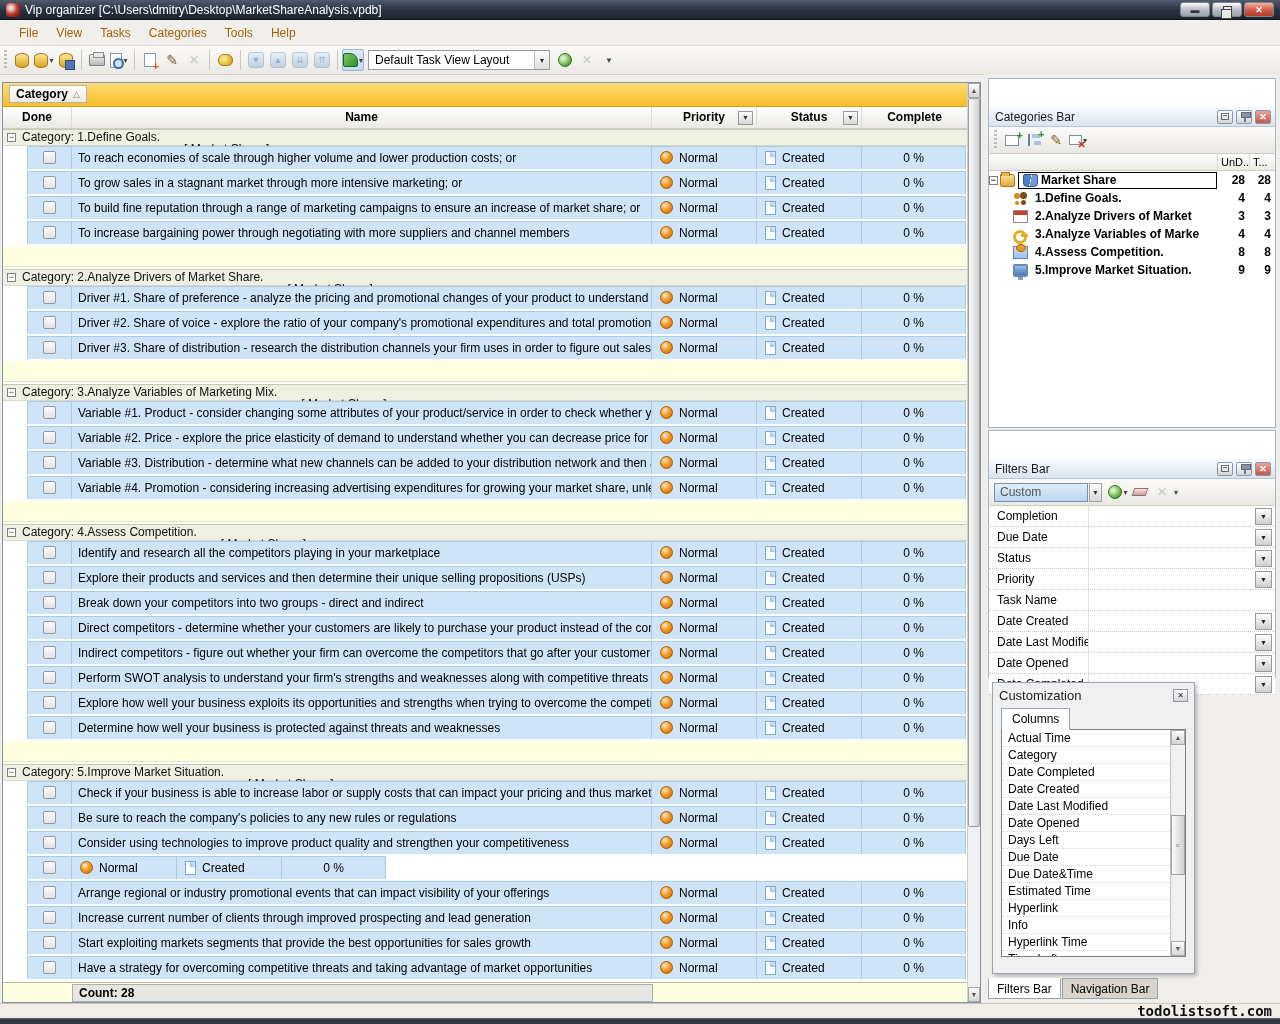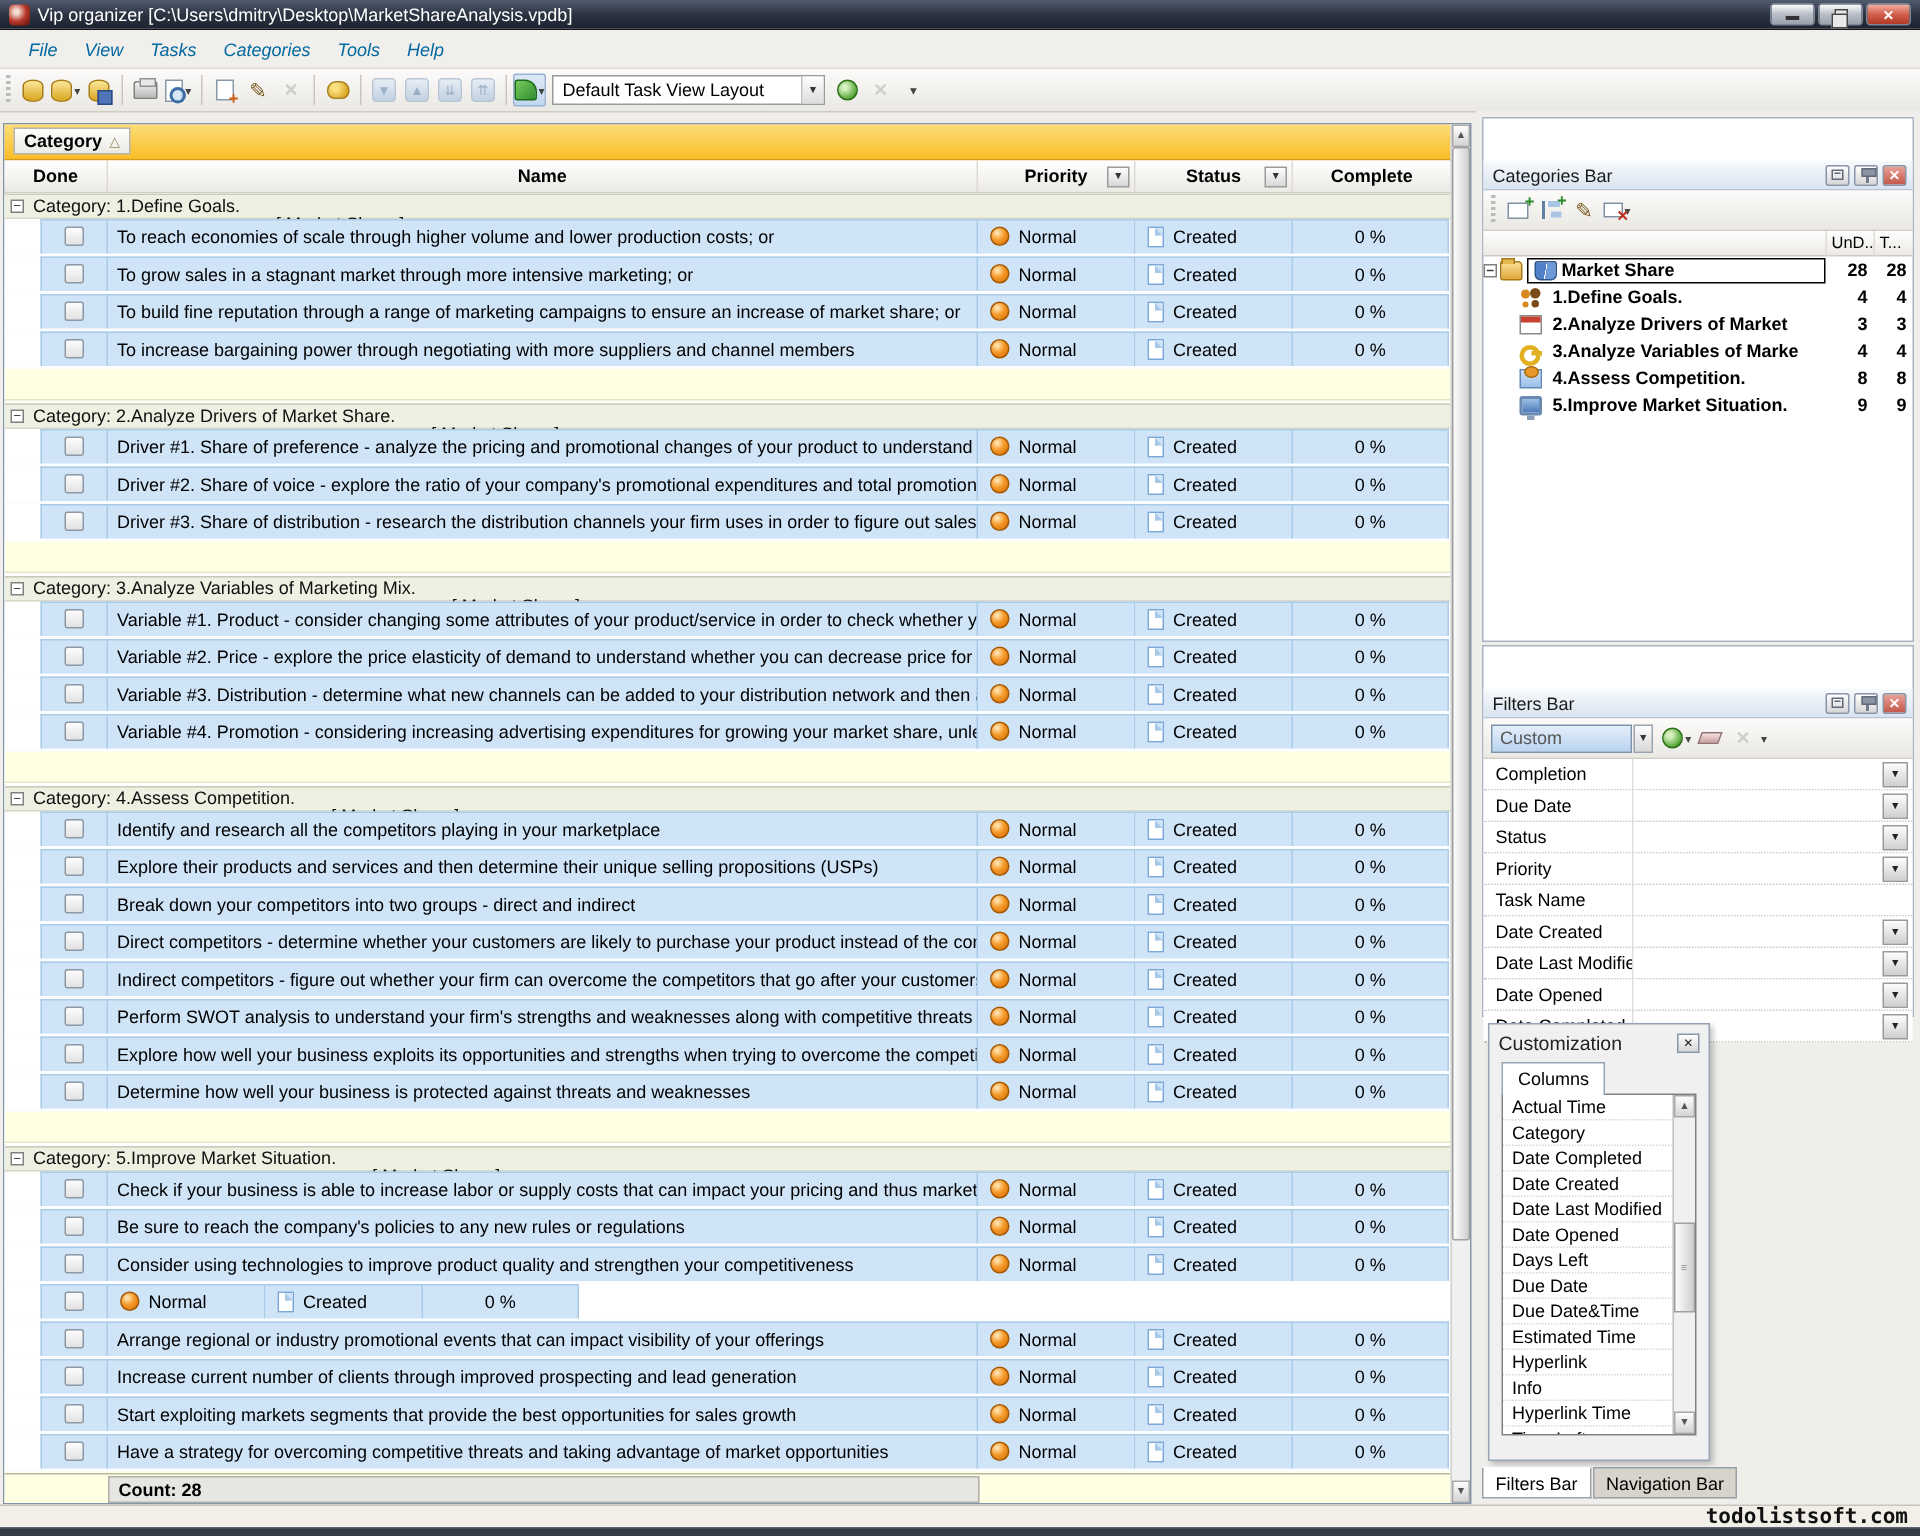--- a/index.html
+++ b/index.html
@@ -17,21 +17,21 @@
   .wbtn { width:30px; height:15px; border:1px solid #7e8694; border-radius:3px;
     background:linear-gradient(#fdfdfd,#b9bec7 50%,#9aa1ad); color:#333; font-size:9px;
     display:flex; align-items:center; justify-content:center; }
   .wbtn.close { background:linear-gradient(#f2b2a4,#d3604c 50%,#b03a27); color:#fff; font-weight:bold; }
   .rsticon { width:9px; height:8px; border:1px solid #444; position:relative; background:#e8e8e8; }
   .rsticon::after { content:''; position:absolute; left:-3px; top:2px; width:9px; height:8px; border:1px solid #444; background:#e8e8e8; }
 
   
   .menubar { position:absolute; left:0; top:21px; width:1280px; height:25px; background:#f1efec;
     border-bottom:1px solid #e0ddd7; display:flex; align-items:center; font-size:12px; padding-left:10px; }
-  .menu-item { padding:3px 9px; color:#0369a1;font-style:italic; }
+  .menu-item { padding:3px 9px; color:#a16207; }
   .toolbar { position:absolute; left:0; top:46px; width:1280px; height:29px;
     background:linear-gradient(#fcfbfa,#eae8e3); border-bottom:1px solid #cfccc4;
     display:flex; align-items:center; padding-left:4px; }
   .grip { width:5px; height:20px; margin-right:4px;
     background:repeating-linear-gradient(#bbb 0 2px, transparent 2px 4px); width:3px; }
   .tsep { width:1px; height:20px; background:#c9c6bf; margin:0 4px; }
   .tbtn { width:22px; height:22px; display:flex; align-items:center; justify-content:center;
     border:1px solid transparent; border-radius:2px; position:relative; }
   .tbtn.pressed { border-color:#9ab2d4; background:linear-gradient(#dce8f6,#c2d8ef); }
   .tbtn.disabled { opacity:.4; }
@@ -171,21 +171,21 @@
     color:#555; font-size:12px; display:flex; align-items:center; padding-left:5px; margin-right:1px; }
   .fcombobtn { width:13px; height:19px; border:1px solid #9aa4b0; background:linear-gradient(#fdfdfd,#d8d8d8);
     font-size:7px; display:flex; align-items:center; justify-content:center; color:#333; margin-right:5px; }
   .frow { height:21px; display:flex; align-items:center; border-bottom:1px dotted #c8c8c8; font-size:12px; background:#fff; }
   .frow .flabel { width:100px; padding-left:8px; white-space:nowrap; overflow:hidden; border-right:1px solid #e0e0e0; height:100%; display:flex; align-items:center; flex:none; }
   .frow .fval { flex:1; }
   .fdd { width:17px; height:17px; border:1px solid #9a9a9a; background:linear-gradient(#fdfdfd,#cfcfcf);
     font-size:7px; color:#222; display:flex; align-items:center; justify-content:center; margin-right:3px; }
 
   
-  .custom { position:absolute; left:8px; top:608px; width:148px; height:292px; background:#f0f0f0;
+  .custom { position:absolute; left:8px; top:608px; width:203px; height:292px; background:#f0f0f0;
     border:1px solid #98a4b4; box-shadow:2px 2px 4px rgba(0,0,0,.25); }
   .chead { height:24px; display:flex; align-items:center; font-size:13px; color:#222; padding:0 6px; }
   .cclose { margin-left:auto; width:15px; height:13px; border:1px solid #8a96a8; background:linear-gradient(#fefefe,#d6d6d6);
     font-size:8px; display:flex; align-items:center; justify-content:center; }
   .ctab { display:inline-block; margin-left:8px; background:#fff; border:1px solid #98a4b4; border-bottom:none;
     padding:3px 10px 4px; font-size:12px; position:relative; top:1px; }
   .clistwrap { margin:0 8px 8px 8px; height:228px; border:1px solid #808080; background:#fff; display:flex; }
   .clist { flex:1; overflow:hidden; }
   .citem { height:17px; display:flex; align-items:center; padding-left:6px; font-size:12px; border-bottom:1px dotted #d8d8d8; white-space:nowrap; overflow:hidden; }
   .cscroll { width:15px; border-left:1px solid #c0c0c0; background:#f0f0f0; display:flex; flex-direction:column; }

